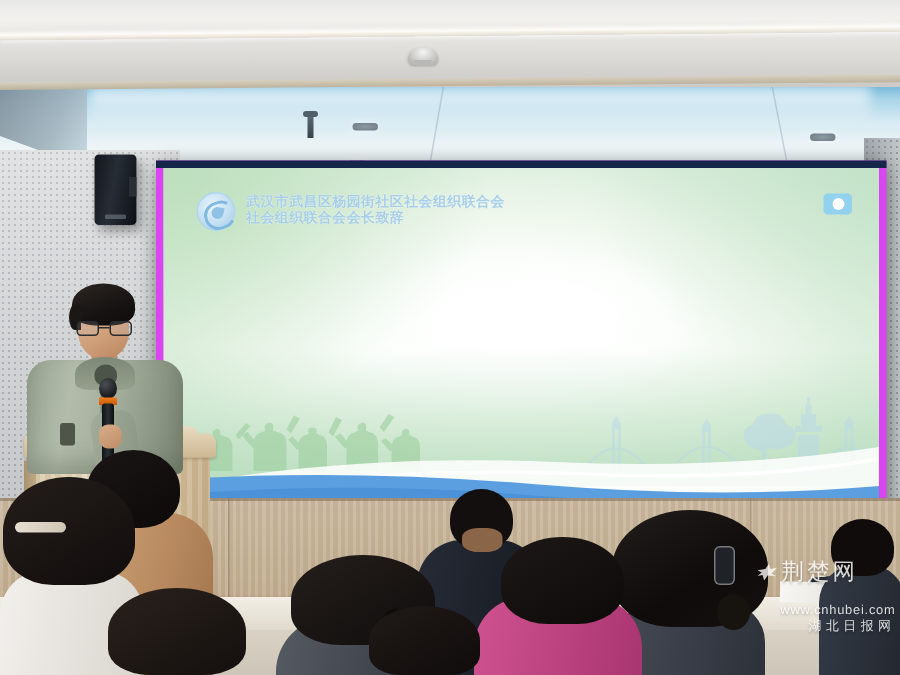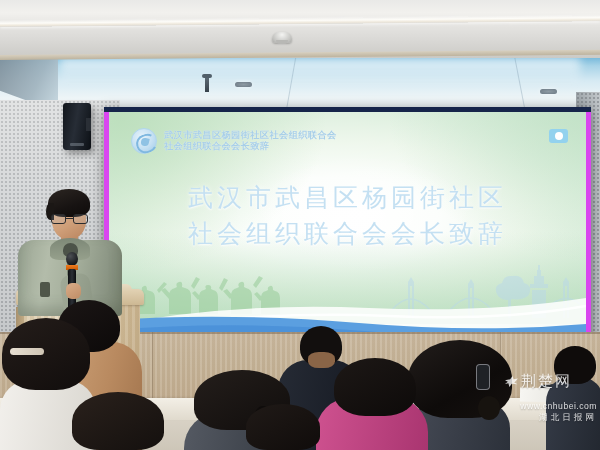--- a/index.html
+++ b/index.html
@@ -432,24 +432,20 @@
         <span class="emblem"></span>
         <div class="header-lines">
           <div>武汉市武昌区杨园街社区社会组织联合会</div>
           <div>社会组织联合会会长致辞</div>
         </div>
       </div>
       <div class="slide-badge">
           <i></i>
         </div>
 
-      <div class="slide-title">
-        <div>武汉市武昌区杨园街社区</div>
-        <div>社会组织联合会会长致辞</div>
-      </div>
 
       <svg class="sil-people" viewBox="0 0 160 50">
         <g fill="#9ecf9f">
           <path d="M10 50 V34 q0-6 5-7 l2-1 q-1-3 2-4 t3 4 l3 1 q5 1 5 7 V50z M6 28 l6 6 -2 3 -7-7z M32 26 l7-8 3 2 -8 9z"></path>
           <path d="M44 50 V32 q0-7 6-8 l2-1 q-2-4 2-5 t3 5 l3 1 q6 1 6 8 V50z M40 24 l7 8 -3 3 -8-9z M66 22 l5-9 4 2 -6 10z"></path>
           <path d="M74 50 V33 q0-6 5-7 l2-1 q-2-4 2-4 t3 4 l2 1 q5 1 5 7 V50z M70 27 l6 6 -3 3 -6-7z M94 24 l5-10 4 2 -6 11z"></path>
           <path d="M106 50 V32 q0-7 6-8 l2-1 q-2-4 2-5 t3 5 l2 1 q6 1 6 8 V50z M102 25 l6 7 -3 3 -7-8z M128 21 l6-9 4 2 -7 10z"></path>
           <path d="M136 50 V34 q0-6 5-7 l2-1 q-1-3 2-4 t3 4 l2 1 q5 1 5 7 V50z M132 28 l6 6 -3 3 -6-7z"></path>
         </g>
       </svg>

